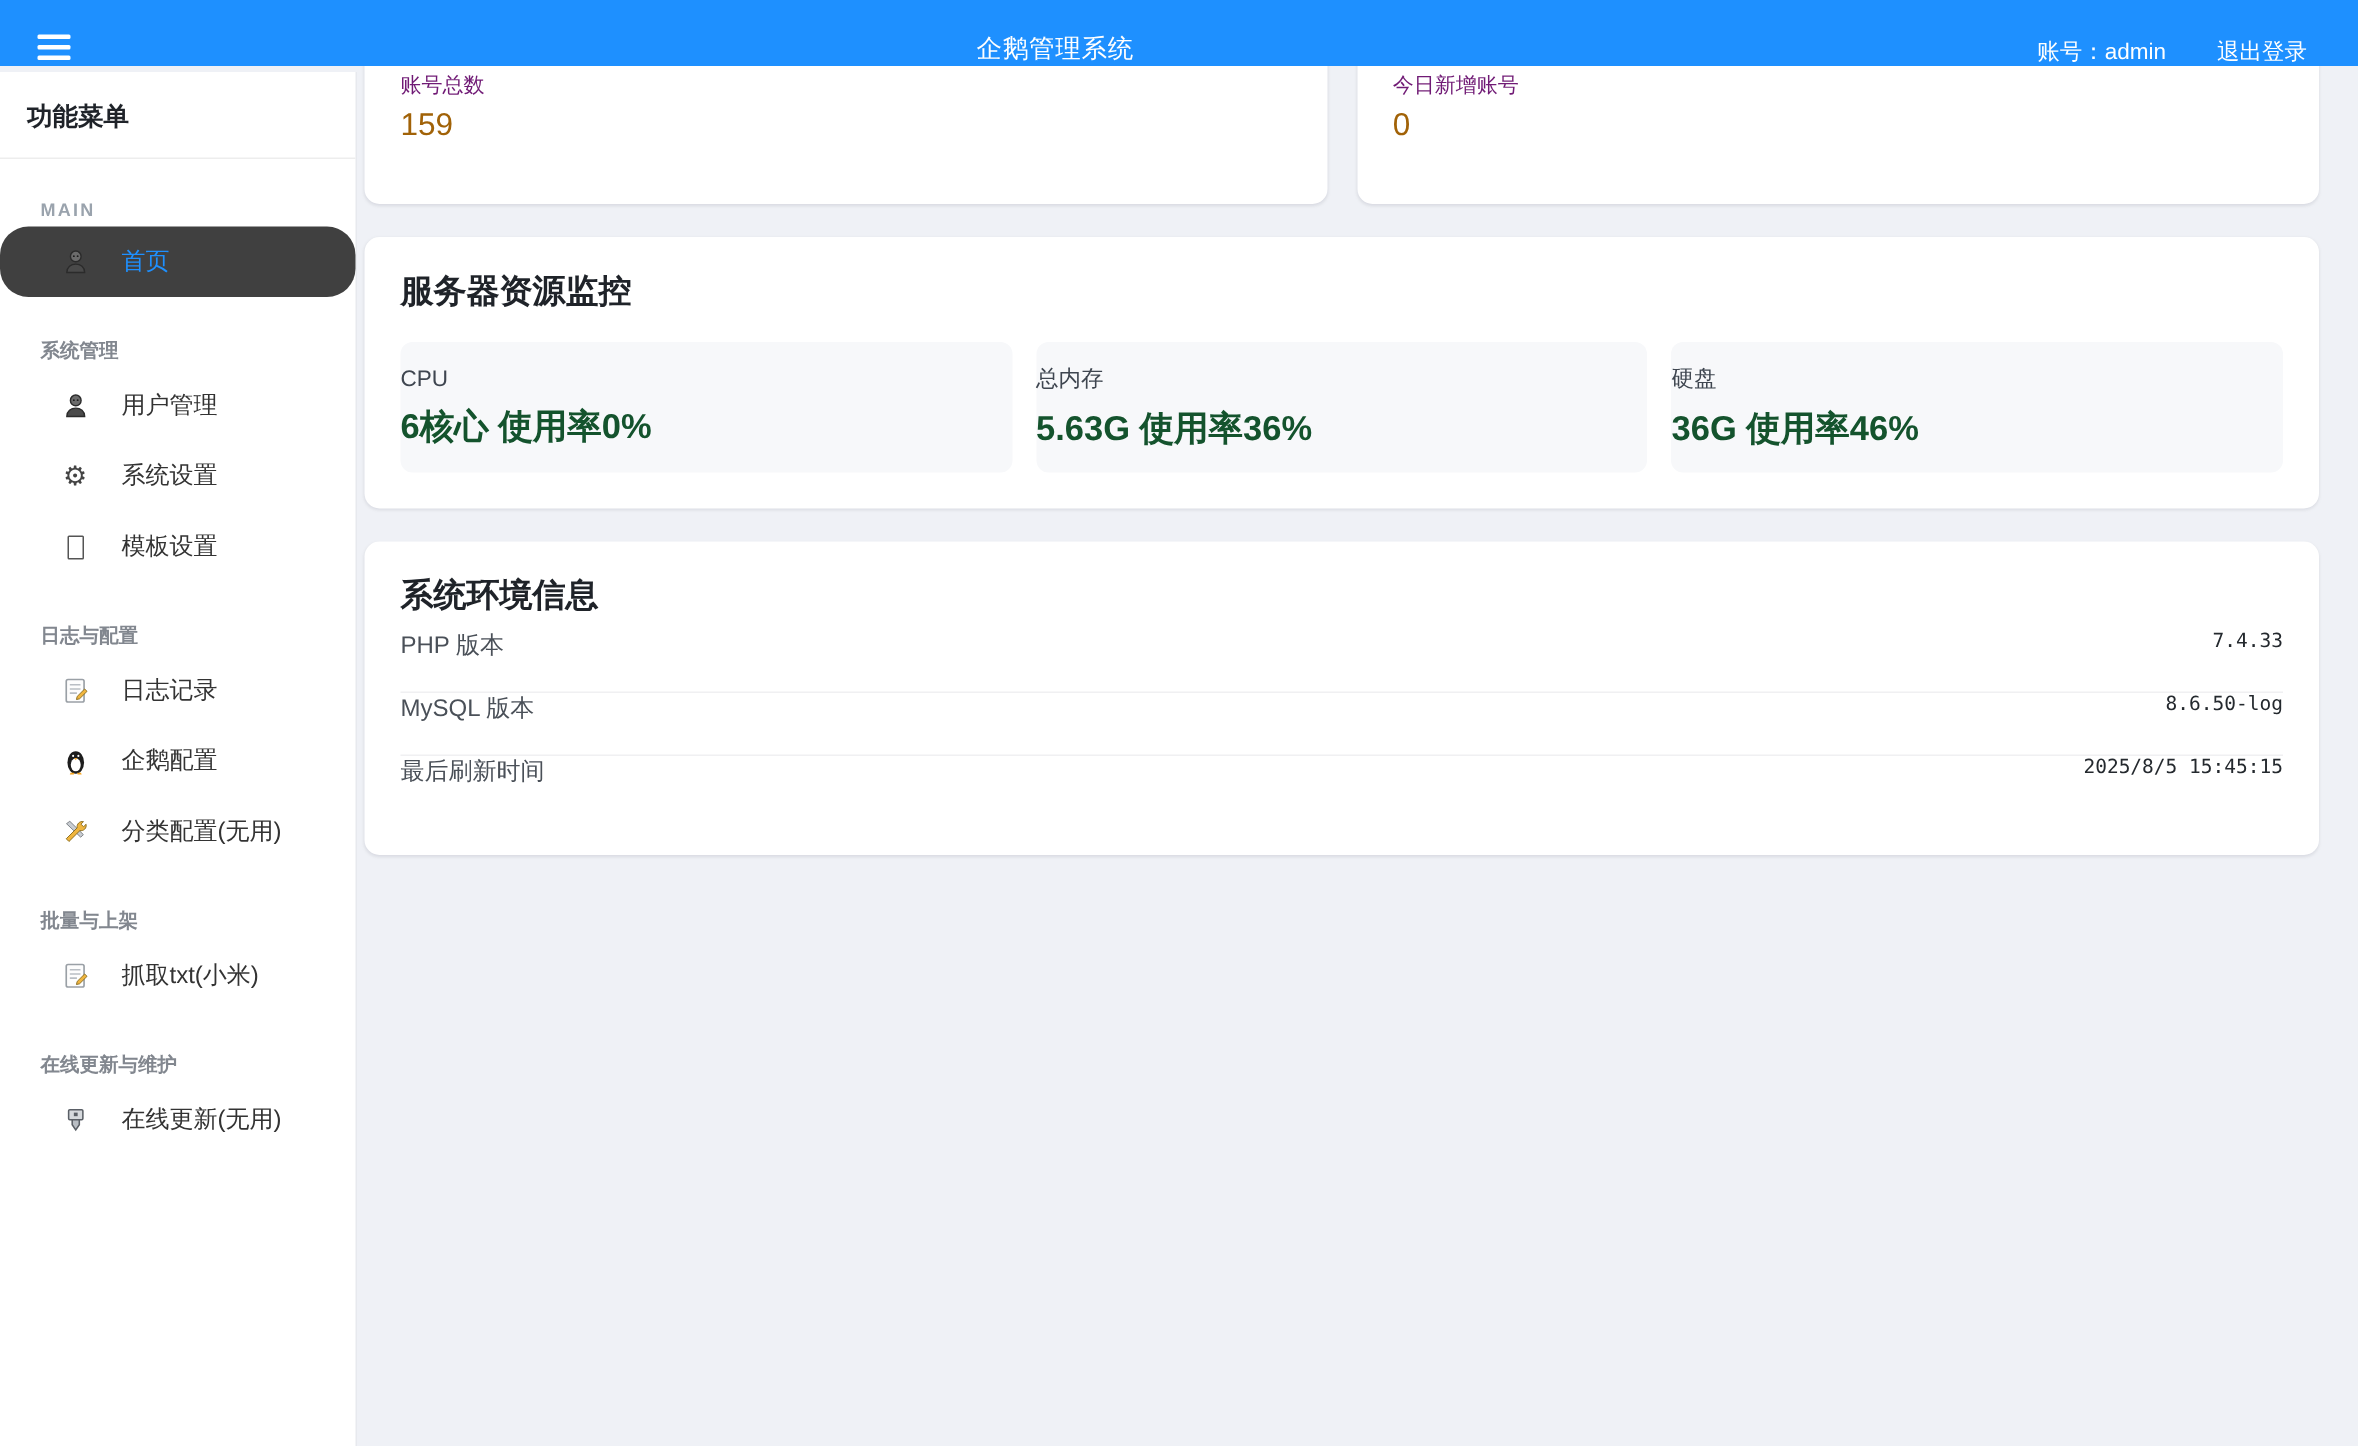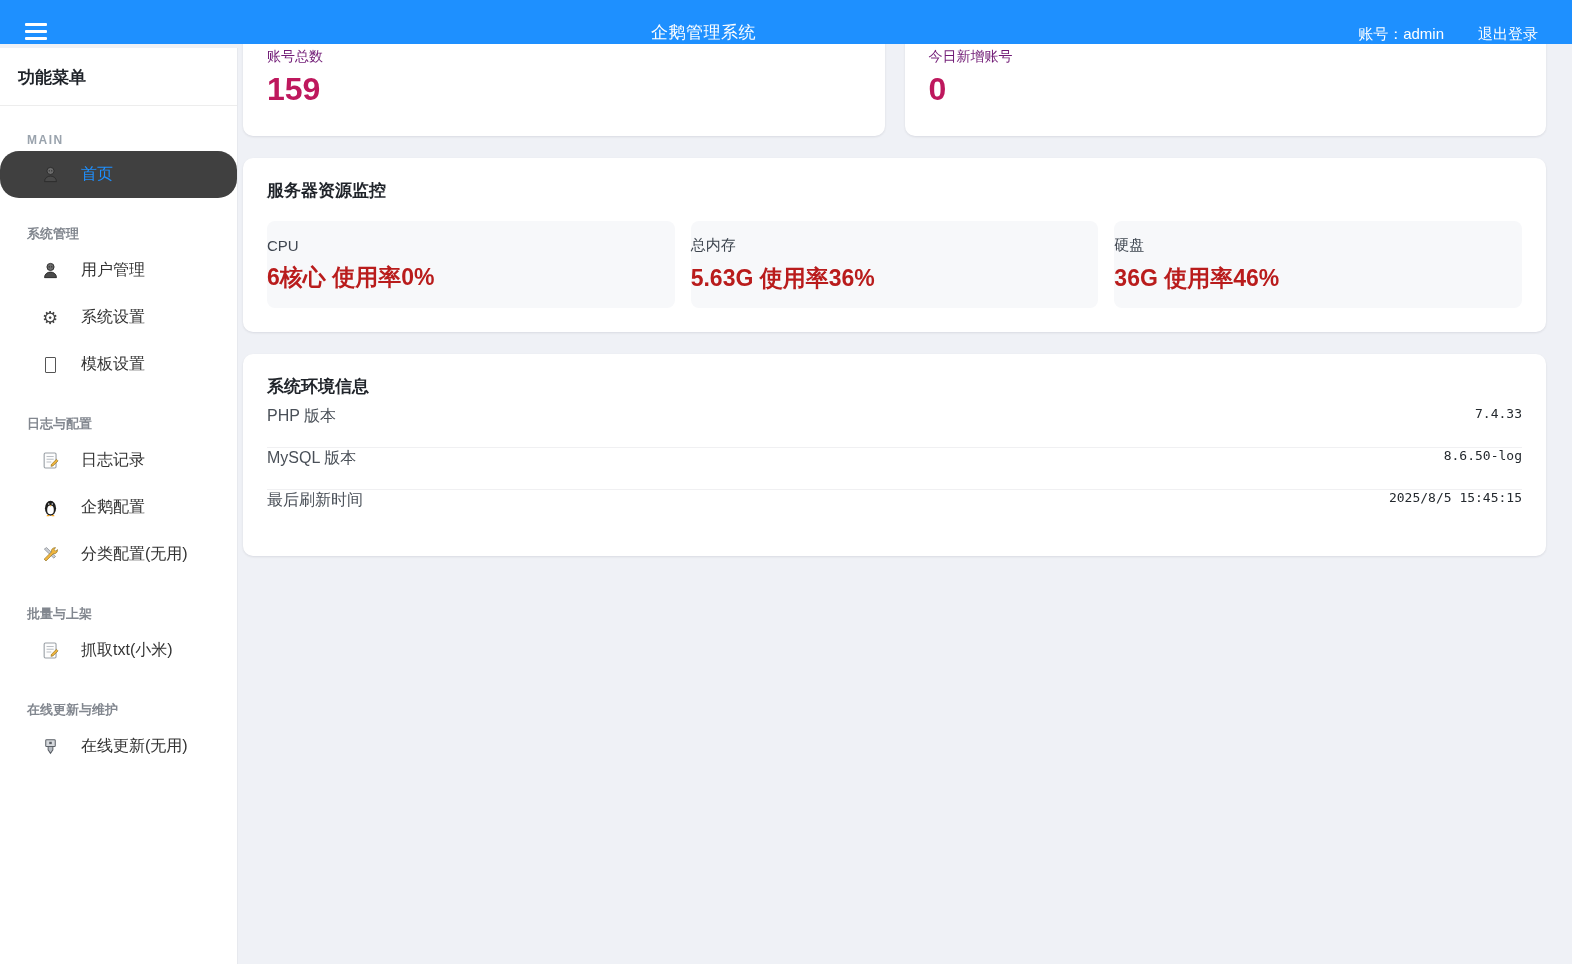--- a/index.html
+++ b/index.html
@@ -43,30 +43,30 @@
   .tofu { display:inline-block; width:11px; height:16px; border:1.5px solid #555; border-radius:1px; }
   
   .main { margin-left:238px; padding:29px 26px 0 5px; }
   .card {
     background:#fff; border-radius:10px;
     box-shadow:0 1px 3px rgba(16,24,40,.06), 0 1px 2px rgba(16,24,40,.04);
   }
   .stat-row { display:flex; gap:20px; }
   .stat-card { flex:1; height:107px; padding:19px 24px; }
   .stat-label { font-size:14px; color:#701a75; }
-  .stat-value { font-size:32px; font-weight:bold; color:#be185d; margin-top:6px; line-height:1.1; }
+  .stat-value { font-size:21px; font-weight:normal; color:#a16207; margin-top:6px; line-height:1.1; }
   .panel { margin-top:22px; padding:21px 24px 24px 24px; }
-  .panel-title { margin:0; font-size:17px; font-weight:bold; color:#1f2329; }
+  .panel-title { margin:0; font-size:22px; font-weight:bold; color:#1f2329; }
   .monitor-row { display:flex; gap:16px; margin-top:19px; }
   .monitor-card {
     flex:1; background:#f7f8fa; border-radius:8px; height:87px;
     display:flex; flex-direction:column; align-items:flex-start; justify-content:center; gap:8px;
   }
   .monitor-label { font-size:15px; color:#3f4650; }
-  .monitor-value { font-size:23px; font-weight:bold; color:#b91c1c; }
+  .monitor-value { font-size:23px; font-weight:bold; color:#14532d; }
   .env-rows { margin-top:8px; }
   .env-row {
     display:flex; justify-content:space-between; align-items:flex-start;
     height:42px; border-bottom:1px solid #f0f0f2;
   }
   .env-row:last-child { border-bottom:none; }
   .env-label { font-size:16px; color:#4a5058; }
   .env-value { font-family:"DejaVu Sans Mono","Liberation Mono",monospace; font-size:13px; color:#24292e; }
 </style>
 </head>

